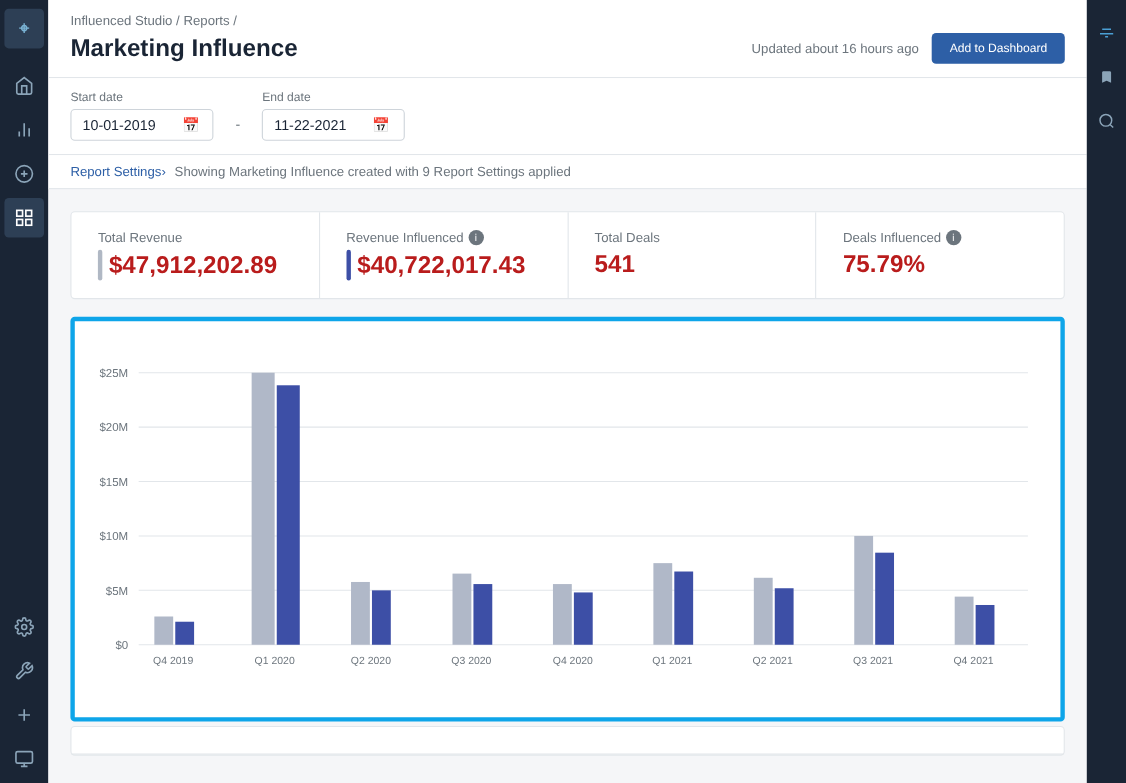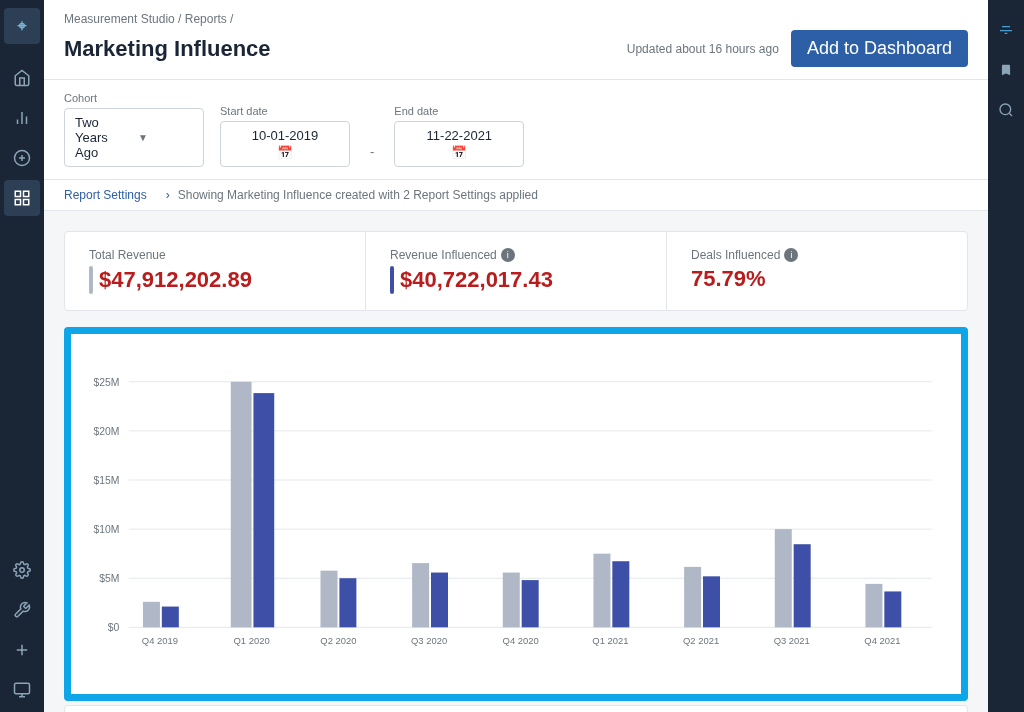--- a/index.html
+++ b/index.html
@@ -23,56 +23,56 @@
     .main { flex: 1; overflow-y: auto; background: #f5f6f8; }
 
     
     .topbar { background: #fff; padding: 12px 20px 0 20px; border-bottom: 1px solid #e2e6ea; }
     .breadcrumb { font-size: 12px; color: #6c757d; margin-bottom: 4px; }
     .breadcrumb span { color: #6c757d; }
     .page-title-row { display: flex; align-items: center; justify-content: space-between; padding-bottom: 12px; }
     .page-title { font-size: 22px; font-weight: 600; color: #1a2535; }
     .topbar-right { display: flex; align-items: center; gap: 12px; }
     .updated-text { font-size: 12px; color: #6c757d; }
-    .add-dashboard-btn { background: #2d5fa6; color: #fff; border: none; border-radius: 4px; padding: 8px 16px; font-size: 18px; cursor: pointer; font-weight: 500; }
+    .add-dashboard-btn { background: #2d5fa6; color: #fff; border: none; border-radius: 4px; padding: 8px 16px; font-size: 11px; cursor: pointer; font-weight: 500; }
 
     
     .filters-area { background: #fff; padding: 12px 20px; border-bottom: 1px solid #e2e6ea; }
     .filters-row { display: flex; align-items: flex-end; gap: 16px; }
     .filter-group { display: flex; flex-direction: column; gap: 4px; }
     .filter-label { font-size: 11px; color: #6c757d; font-weight: 500; }
     .filter-select { display: flex; align-items: center; background: #fff; border: 1px solid #ced4da; border-radius: 4px; padding: 6px 10px; gap: 8px; min-width: 140px; cursor: pointer; }
     .filter-select span { font-size: 13px; color: #1a2535; flex: 1; }
     .filter-select .chevron { color: #6c757d; font-size: 10px; }
-    .filter-date { display: flex; align-items: center; background: #fff; border: 1px solid #ced4da; border-radius: 4px; padding: 6px 10px; gap: 2px; min-width: 130px; cursor: pointer; flex-direction: column; }
+    .filter-date { display: flex; align-items: center; background: #fff; border: 1px solid #ced4da; border-radius: 4px; padding: 6px 10px; gap: 24px; min-width: 130px; cursor: pointer; }
     .filter-date span { font-size: 13px; color: #1a2535; }
     .date-separator { color: #6c757d; margin: 0 4px; font-size: 13px; align-self: flex-end; padding-bottom: 8px; }
     .cal-icon { color: #6c757d; font-size: 13px; }
 
     
     .report-settings-bar { background: #fff; padding: 8px 20px; border-bottom: 1px solid #e2e6ea; display: flex; align-items: center; gap: 8px; }
-    .report-settings-link { color: #2d5fa6; font-size: 12px; display: flex; align-items: center; gap: 19px; cursor: pointer; }
+    .report-settings-link { color: #2d5fa6; font-size: 12px; display: flex; align-items: center; gap: 0; cursor: pointer; }
     .report-settings-text { font-size: 12px; color: #6c757d; }
 
     
     .content-area { padding: 20px; }
 
     
     .metrics-row { display: flex; gap: 0; background: #fff; border: 1px solid #e2e6ea; border-radius: 4px; margin-bottom: 16px; }
     .metric-item { padding: 16px 24px; border-right: 1px solid #e2e6ea; flex: 1; }
     .metric-item:last-child { border-right: none; }
     .metric-label { font-size: 12px; color: #6c757d; margin-bottom: 4px; display: flex; align-items: center; gap: 4px; }
     .metric-value { font-size: 22px; font-weight: 600; color: #b91c1c; display: flex; align-items: center; gap: 6px; }
     .metric-indicator { width: 4px; height: 28px; border-radius: 2px; }
     .metric-indicator.gray { background: #b0b8c4; }
     .metric-indicator.blue { background: #3d4fa6; }
     .info-icon { width: 14px; height: 14px; border-radius: 50%; background: #6c757d; color: #fff; font-size: 9px; display: inline-flex; align-items: center; justify-content: center; cursor: pointer; }
 
     
-    .chart-container { background: #fff; border: 7px solid #0ea5e9; border-radius: 4px; padding: 20px; margin-bottom: 4px; }
+    .chart-container { background: #fff; border: 4px solid #0ea5e9; border-radius: 4px; padding: 20px; margin-bottom: 4px; }
     .chart-wrapper { position: relative; height: 320px; }
     .chart-svg { width: 100%; height: 100%; }
 
     
     .table-container { background: #fff; border: 1px solid #e2e6ea; border-radius: 4px; }
     .table-header-row { display: flex; align-items: center; justify-content: space-between; padding: 12px 16px; border-bottom: 1px solid #e2e6ea; }
   </style>
 </head>
 <body>
 
@@ -132,40 +132,33 @@
         <line x1="8" y1="21" x2="16" y2="21"></line>
         <line x1="12" y1="17" x2="12" y2="21"></line>
       </svg>
   </div>
 </div>
 
 <div class="main">
 
   <div class="topbar">
     <div class="breadcrumb">
-      <span>Measurement Studio / Reports /</span>
+      <span>Influenced Studio / Reports /</span>
     </div>
     <div class="page-title-row">
       <h1 class="page-title">Marketing Influence</h1>
       <div class="topbar-right">
         <span class="updated-text">Updated about 16 hours ago</span>
         <button class="add-dashboard-btn">Add to Dashboard</button>
       </div>
     </div>
   </div>
 
   <div class="filters-area">
     <div class="filters-row">
-      <div class="filter-group">
-        <label class="filter-label">Cohort</label>
-        <div class="filter-select">
-          <span>Two Years Ago</span>
-          <span class="chevron">▼</span>
-        </div>
-      </div>
       <div class="filter-group">
         <label class="filter-label">Start date</label>
         <div class="filter-date">
           <span>10-01-2019</span>
           <span class="cal-icon">📅</span>
         </div>
       </div>
       <span class="date-separator">-</span>
       <div class="filter-group">
         <label class="filter-label">End date</label>
@@ -175,21 +168,21 @@
         </div>
       </div>
     </div>
   </div>
 
   <div class="report-settings-bar">
     <span class="report-settings-link">
       <span>Report Settings</span>
       <span>›</span>
     </span>
-    <span class="report-settings-text">Showing Marketing Influence created with 2 Report Settings applied</span>
+    <span class="report-settings-text">Showing Marketing Influence created with 9 Report Settings applied</span>
   </div>
 
   <div class="content-area">
 
     <div class="metrics-row">
       <div class="metric-item">
         <div class="metric-label">
           <span>Total Revenue</span>
         </div>
         <div class="metric-value">
@@ -198,20 +191,28 @@
         </div>
       </div>
       <div class="metric-item">
         <div class="metric-label">
           <span>Revenue Influenced</span>
           <span class="info-icon">i</span>
         </div>
         <div class="metric-value">
           <div class="metric-indicator blue"></div>
           <span>$40,722,017.43</span>
+        </div>
+      </div>
+      <div class="metric-item">
+        <div class="metric-label">
+          <span>Total Deals</span>
+        </div>
+        <div class="metric-value">
+          <span>541</span>
         </div>
       </div>
       <div class="metric-item">
         <div class="metric-label">
           <span>Deals Influenced</span>
           <span class="info-icon">i</span>
         </div>
         <div class="metric-value">
           <span>75.79%</span>
         </div>

